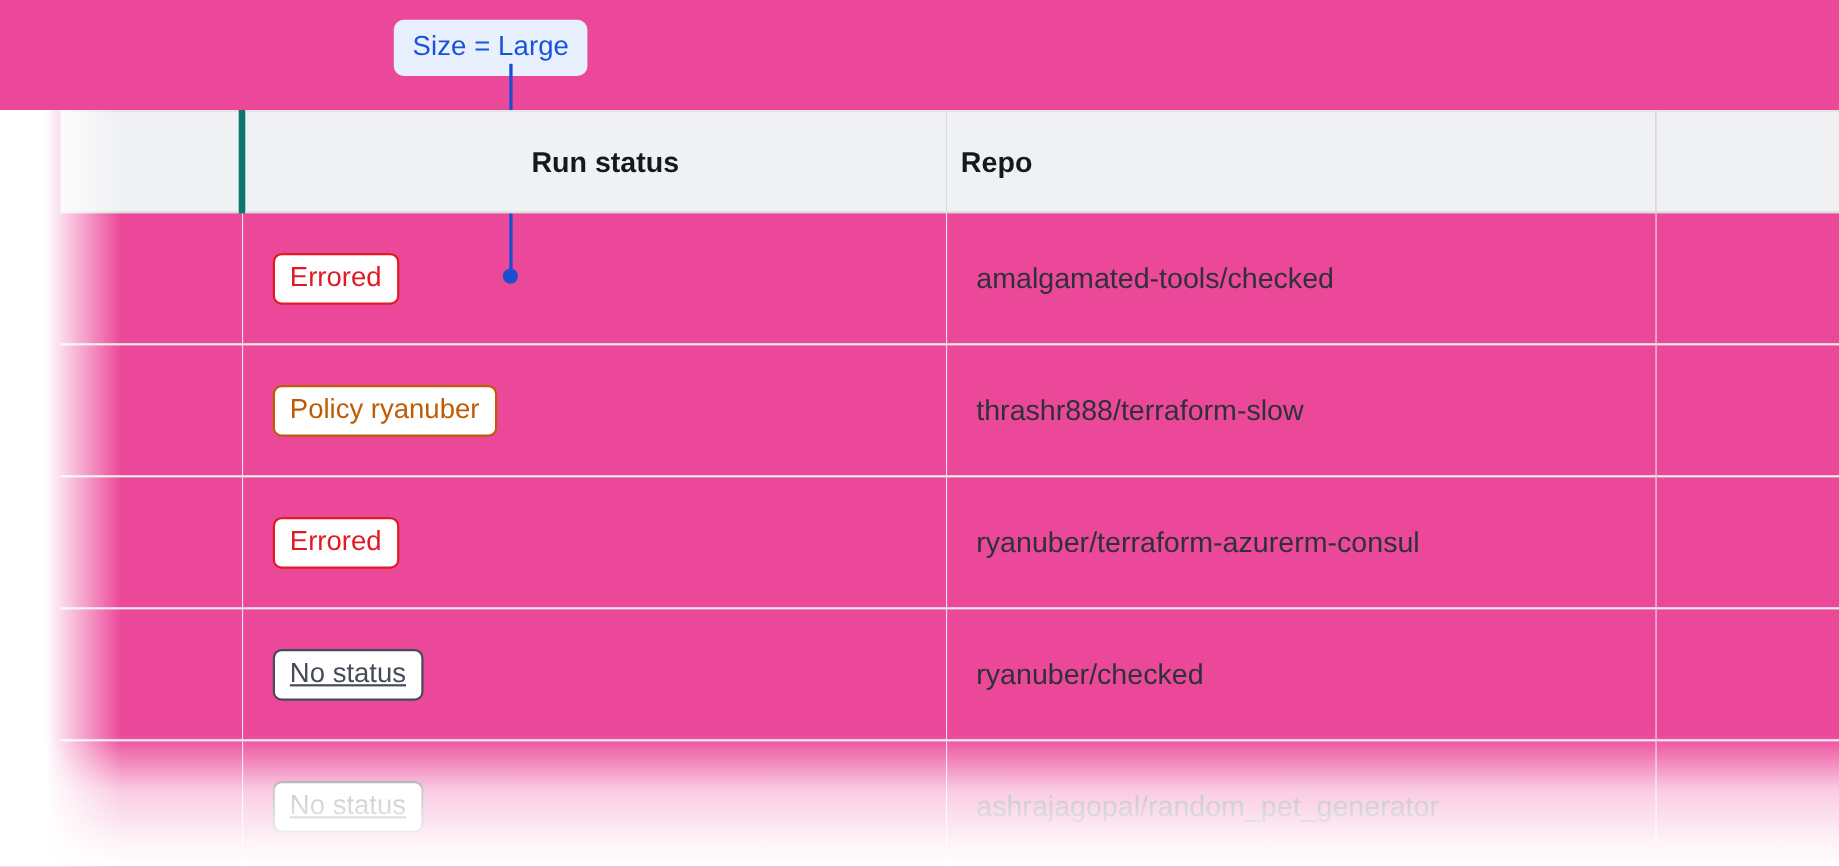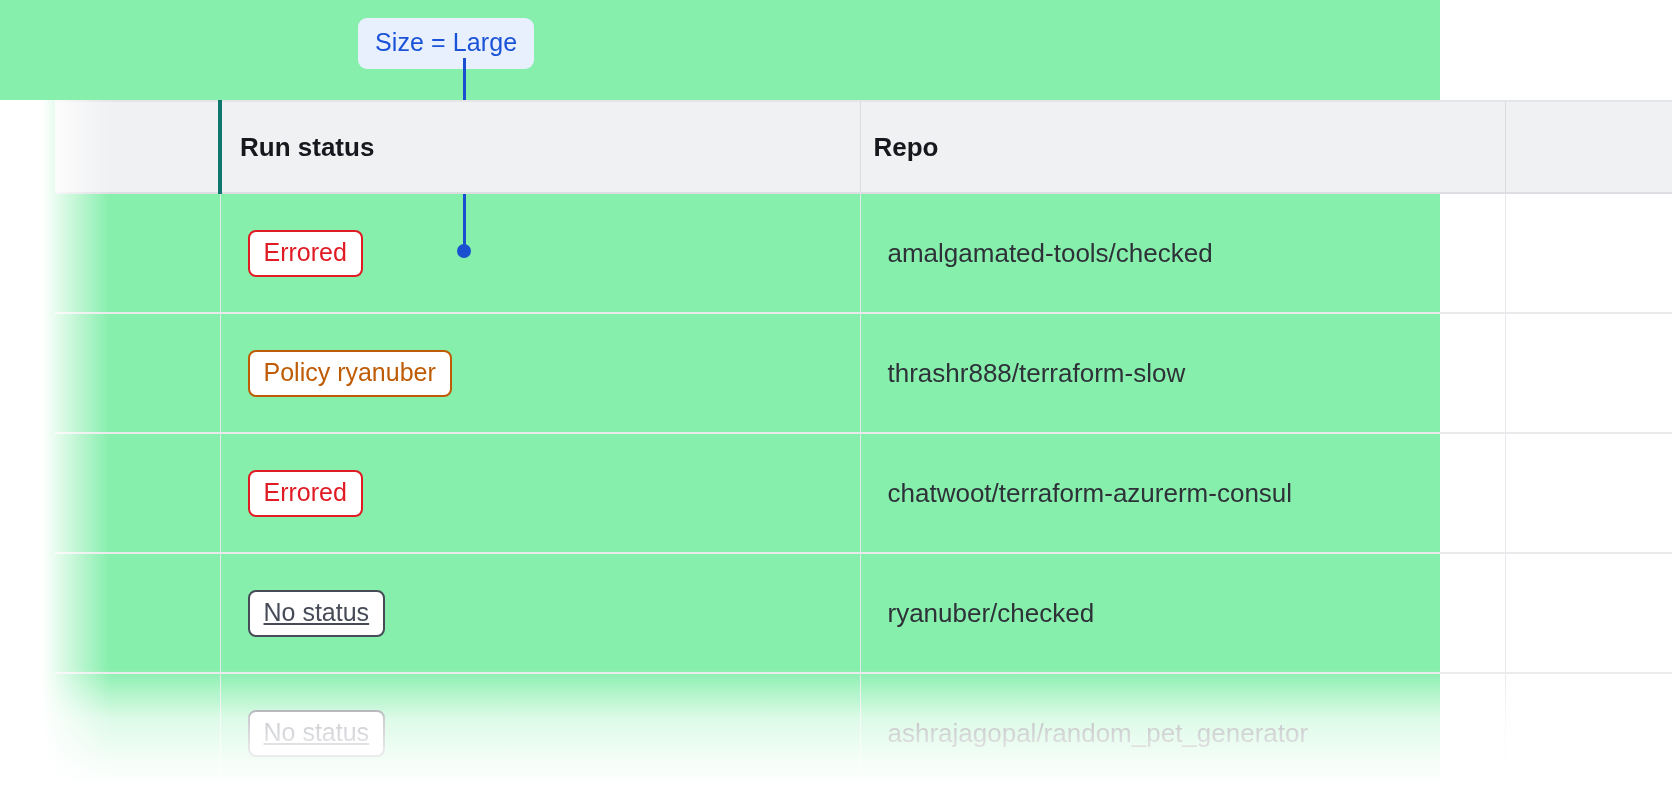--- a/index.html
+++ b/index.html
@@ -7,23 +7,23 @@
   html, body {
     width: 1672px;
     height: 788px;
     background: #ffffff;
     font-family: "Liberation Sans", sans-serif;
     overflow: hidden;
   }
 
   #stage {
     position: relative;
-    width: 1440px;
+    width: 1672px;
     height: 788px;
-    background: #86efac;
+    background: #ec4899;
   }
 
   
   .callout {
     position: absolute;
     left: 358px;
     top: 18px;
     background: #e8f0fe;
     color: #1a53d8;
     font-size: 25px;
@@ -83,21 +83,21 @@
     vertical-align: middle;
     text-align: left;
     font-size: 26px;
     font-weight: bold;
     color: #16181d;
     border-bottom: 2px solid #dcdee2;
     border-top: 2px solid #e3e5e8;
     padding: 0;
   }
 
-  .tbl thead th.h-stat { padding-left: 18px; border-left: 4px solid #0f766e; }
+  .tbl thead th.h-stat { padding-left: 18px; border-left: 6px solid #0f766e; text-align: center; }
   .tbl thead th.h-repo { padding-left: 13px; border-left: 1px solid #d9dbdf; }
   .tbl thead th.h-tail { border-left: 1px solid #d9dbdf; }
 
   .tbl tbody td {
     height: 120px;
     vertical-align: middle;
     border-bottom: 2px solid #e9eaec;
     padding: 0;
     font-size: 26px;
     color: #2e3138;
@@ -179,21 +179,21 @@
           </tr>
           <tr>
             <td class="t-pad"></td>
             <td class="t-stat"><span class="pill policy-checked">Policy ryanuber</span></td>
             <td class="t-repo">thrashr888/terraform-slow</td>
             <td class="t-tail"></td>
           </tr>
           <tr>
             <td class="t-pad"></td>
             <td class="t-stat"><span class="pill errored">Errored</span></td>
-            <td class="t-repo">chatwoot/terraform-azurerm-consul</td>
+            <td class="t-repo">ryanuber/terraform-azurerm-consul</td>
             <td class="t-tail"></td>
           </tr>
           <tr>
             <td class="t-pad"></td>
             <td class="t-stat"><span class="pill no-status">No status</span></td>
             <td class="t-repo">ryanuber/checked</td>
             <td class="t-tail"></td>
           </tr>
           <tr>
             <td class="t-pad"></td>

